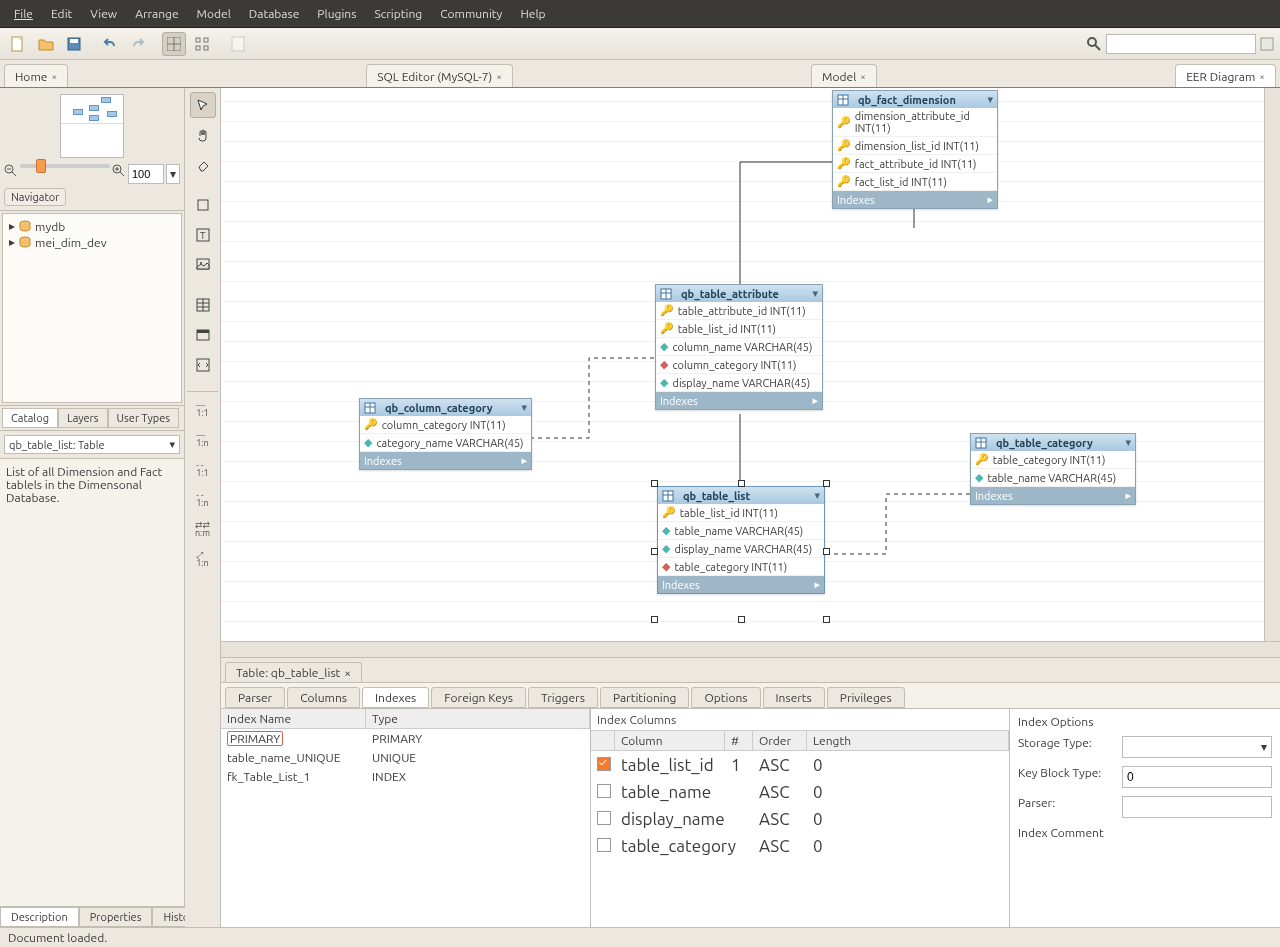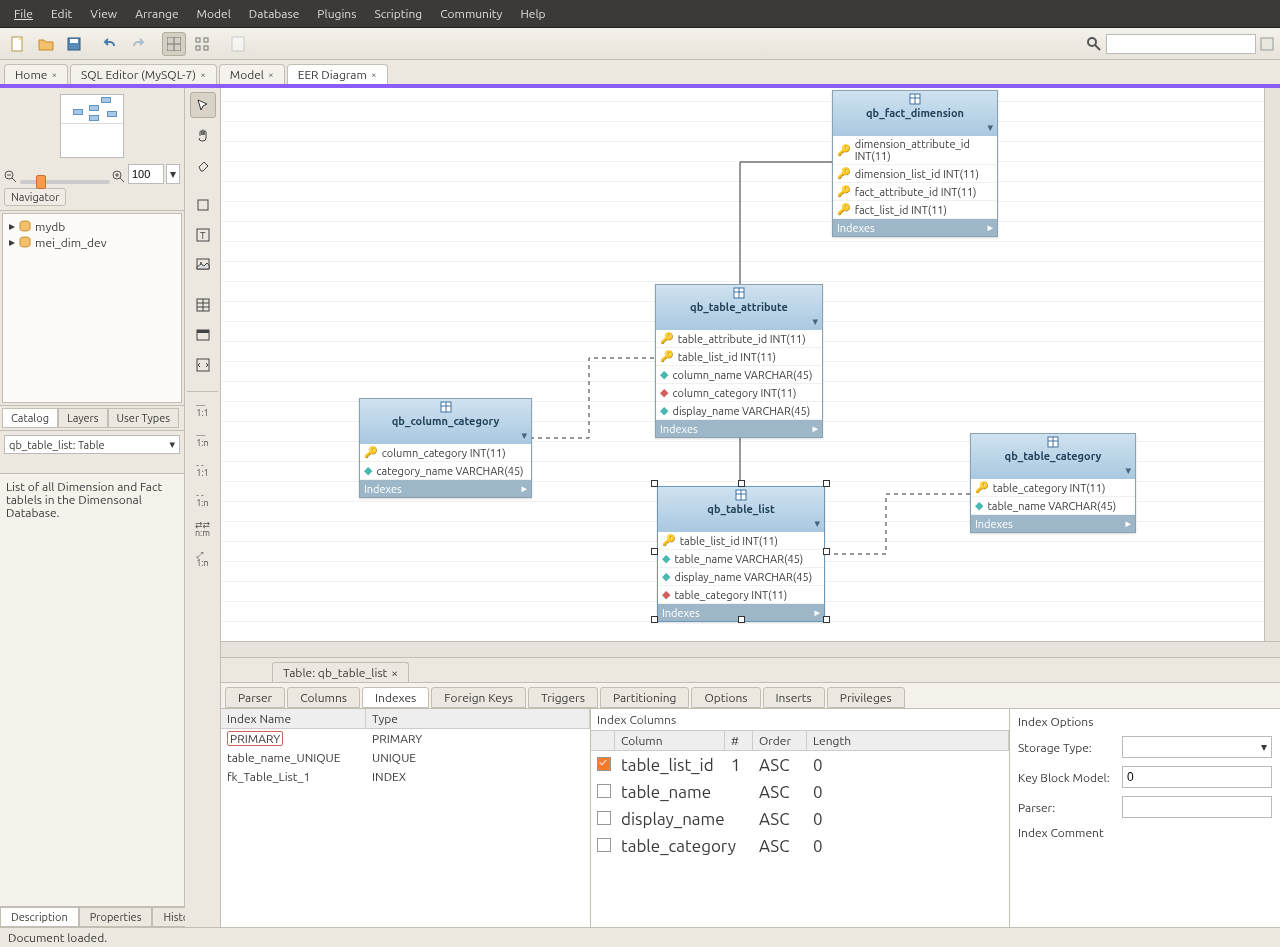--- a/index.html
+++ b/index.html
@@ -7,67 +7,67 @@
 .menubar { background: #3b3a36; height: 28px; display: flex; padding: 0 6px; align-items: center; gap:2px; border-bottom:1px solid #222;}
 .menubar .menu-item { color: #ddd; padding: 2px 8px; cursor: default; }
 .menubar .menu-item .hk { text-decoration: underline; }
 .toolbar { height: 32px; background: linear-gradient(#f5f2eb,#e7e3da); border-bottom: 1px solid #c3beb4; display: flex; align-items: center; padding: 0 6px; gap:4px;}
 .tb-btn { width: 24px; height: 24px; display: flex; align-items: center; justify-content: center; color:#555; border:1px solid transparent; border-radius:3px;}
 .tb-btn.active { background:#d4cfc3; border:1px solid #b2ad9f;}
 .tb-sep{width:4px;}
 .tb-spacer{flex:1;}
 .search-box{display:flex; align-items:center; gap:4px;}
 .search-box input{width:150px; height:20px; border:1px solid #bbb; background:white; padding:0 4px; font-size:12px;}
-.doc-tabs{height:28px; background:#ece8df; border-bottom:4px solid #8b5cf6; display:flex; padding:4px 4px 0 4px; gap:2px;}
+.doc-tabs{height:28px; background:#ece8df; border-bottom:1px solid #8b5cf6; display:flex; padding:4px 4px 0 4px; gap:2px;justify-content:space-between;}
 .doc-tab{padding:4px 10px; background:#f5f2eb; border:1px solid #c3beb4; border-bottom:none; border-radius:4px 4px 0 0; display:flex;align-items:center; gap:4px; font-size:12px;}
 .doc-tab.active{background:#fff;}
 .doc-tab .close{font-size:10px; color:#666;}
 .main-area{display:flex; height:calc(947px - 24px - 32px - 28px - 24px);}
 .left-panel{width:185px; border-right:1px solid #c3beb4; background:#ece8df; display:flex; flex-direction:column;}
 .navigator-box{padding:4px; border-bottom:1px solid #c3beb4;}
 .nav-thumb{width:64px;height:64px;background:white;border:1px solid #bbb; margin:2px auto 4px auto; position:relative;}
 .nav-thumb .mini{position:absolute; background:#a6c7e5; border:1px solid #6395c3;}
-.zoom-row{display:flex; align-items:flex-end; gap:2px; padding:2px 0;}
+.zoom-row{display:flex; align-items:flex-start; gap:2px; padding:2px 0;}
 .zoom-slider{flex:1; height:4px; background:#ccc; border-radius:2px; position:relative;}
 .zoom-slider .thumb{position:absolute;width:10px;height:14px;background:#f59d4c;border:1px solid #c9702f;border-radius:2px;top:-5px;left:16px;}
 .zoom-input{width:36px;height:20px;border:1px solid #bbb;background:white;padding:0 3px;font-size:11px;}
 .nav-label{background:#f0ece5;border:1px solid #c3beb4;border-radius:3px;padding:2px 6px;font-size:11px;margin-top:2px;display:inline-block;}
 .catalog-tree{padding:4px; font-size:12px; flex:0 0 auto; height:190px; background:#fdfbf7; margin:2px; border:1px solid #c3beb4; overflow:auto;}
 .catalog-tree .tree-item{display:flex;align-items:center;gap:4px;padding:1px 2px;}
 .db-icon{width:12px;height:12px;display:inline-block;}
 .side-tabs{display:flex;border-top:1px solid #c3beb4;padding:2px;gap:0;font-size:11px;}
 .side-tab{padding:3px 8px;border:1px solid #c3beb4;background:#ece8df;}
 .side-tab.active{background:#fff;}
 .selector-row{padding:4px;border-top:1px solid #c3beb4;}
 .dropdown{display:flex;border:1px solid #bbb;background:white;padding:2px 4px;align-items:center;justify-content:space-between;font-size:11px;}
-.desc-box{padding:6px;font-size:12px;flex:1;background:#f5f2eb;border-top:1px solid #c3beb4;margin-top:15px;}
+.desc-box{padding:6px;font-size:12px;flex:1;background:#f5f2eb;border-top:1px solid #c3beb4;}
 .desc-tabs{display:flex;font-size:11px;border-top:1px solid #c3beb4;}
 .desc-tab{padding:3px 10px;border:1px solid #c3beb4;background:#ece8df;}
 .desc-tab.active{background:#fff;text-align:center;}
 .tool-vpanel{width:36px;background:#ece8df;border-right:1px solid #c3beb4;padding:4px 2px;display:flex;flex-direction:column;align-items:center;gap:4px;}
 .vtool{width:26px;height:26px;display:flex;align-items:center;justify-content:center;border:1px solid transparent;border-radius:3px;color:#555;font-size:14px;}
 .vtool.active{background:#d8d3c6;border:1px solid #b2ad9f;}
 .vtool .tiny{font-size:9px;line-height:0.9;}
 .canvas-wrap{flex:1;display:flex;flex-direction:column;overflow:hidden;}
 .canvas{flex:1;background:repeating-linear-gradient(0deg,#fff,#fff 19px,#f1f1f1 19px,#f1f1f1 20px),repeating-linear-gradient(90deg,#fff,#fff 19px,#f1f1f1 19px,#f1f1f1 20px);position:relative;overflow:hidden;}
 .sv{position:absolute;}
 .erd-table{position:absolute;background:#f7f5f0;border:1px solid #8aa1b2;font-size:11px;box-shadow:0 1px 2px rgba(0,0,0,0.15);}
 .erd-table.selected{border:1px solid #6a97bd;}
 .erd-table.selected::after{content:"";position:absolute;inset:-8px;border:0;}
-.erd-header{background:linear-gradient(#cfe2f0,#a9c8e0);padding:2px 4px;display:flex;align-items:center;gap:2px;font-weight:bold;color:#234258;flex-direction:column;}
+.erd-header{background:linear-gradient(#cfe2f0,#a9c8e0);padding:2px 4px;display:flex;align-items:center;gap:9px;font-weight:bold;color:#234258;}
 .erd-header .h-chevron{margin-left:auto;color:#46657c;}
 .erd-cols{background:#fff;}
 .erd-col{padding:2px 4px;display:flex;align-items:center;gap:4px;border-bottom:1px solid #f0f0ed;}
 .erd-foot{background:#9db7c8;color:#fff;padding:2px 4px;display:flex;justify-content:space-between;align-items:center;}
 .handle{position:absolute;width:7px;height:7px;background:#fff;border:1px solid #333;}
 .canvas-scroll-h{height:16px;background:#e7e3da;border-top:1px solid #c3beb4;}
 .right-scroll{width:16px;background:#e7e3da;border-left:1px solid #c3beb4;}
 .bottom-panel{height:270px;border-top:1px solid #c3beb4;background:#f5f2eb;display:flex;flex-direction:column;}
 .bottom-tab-row{display:flex;padding:4px 4px 0 4px;gap:2px;background:#ece8df;}
-.bottom-tab{padding:3px 10px;border:1px solid #c3beb4;border-bottom:none;border-radius:3px 3px 0 0;background:#ece8df;font-size:12px;display:flex;gap:4px;align-items:center;margin-left:47px;}
+.bottom-tab{padding:3px 10px;border:1px solid #c3beb4;border-bottom:none;border-radius:3px 3px 0 0;background:#ece8df;font-size:12px;display:flex;gap:4px;align-items:center;}
 .sub-tabs{display:flex;padding:4px 4px 0 4px;gap:2px;background:#f5f2eb;border-top:1px solid #c3beb4;}
 .sub-tab{padding:3px 12px;border:1px solid #c3beb4;border-radius:3px 3px 0 0;background:#ece8df;}
 .sub-tab.active{background:#fff;}
 .idx-content{flex:1;display:flex;border-top:1px solid #c3beb4;background:#fff;}
 .idx-left{width:370px;border-right:1px solid #c3beb4;}
 .idx-header-row{display:flex;background:#eee;border-bottom:1px solid #ccc;font-size:12px;}
 .idx-header-row .cell{padding:3px 6px;border-right:1px solid #ccc;}
 .idx-row{display:flex;font-size:12px;}
 .idx-row .cell{padding:3px 6px;}
 .idx-row.sel .cell:first-child span{border:1px solid #cd665a;border-radius:2px;padding:0 2px;}
@@ -75,21 +75,21 @@
 .idx-mid-title{padding:4px 6px;font-size:12px;color:#444;}
 .idx-mid-hdr{display:flex;background:#eee;border-bottom:1px solid #ccc;border-top:1px solid #ccc;font-size:12px;}
 .idx-mid-hdr .cell{padding:3px 6px;border-right:1px solid #ccc;}
 .idx-mid-row{display:flex;font-size:17px;padding:2px 0;}
 .idx-mid-row .cell{padding:2px 6px;}
 .cb{width:14px;height:14px;border:1px solid #999;display:inline-block;background:#fff;position:relative;}
 .cb.checked{background:#f47a2e;}
 .cb.checked::after{content:"✓";position:absolute;color:#fff;font-size:11px;top:-2px;left:1px;}
 .idx-right{width:270px;padding:6px 8px;}
 .idx-right .opt-title{font-size:12px;margin-bottom:8px;}
-.form-row{display:flex;align-items:center;justify-content:space-between;margin-bottom:8px;font-size:12px;}
+.form-row{display:flex;justify-content:space-between;margin-bottom:8px;font-size:12px;}
 .form-row input,.form-row .sel{border:1px solid #bbb;background:#fff;padding:2px 4px;font-size:12px;width:150px;height:22px;}
 .form-row .sel{display:flex;align-items:center;justify-content:flex-end;}
 .statusbar{height:24px;background:#ece8df;border-top:1px solid #c3beb4;padding:3px 8px;font-size:12px;}
 svg{display:block}
 </style>
 </head>
 <body>
 
 <div class="menubar">
   <div class="menu-item"><span class="hk">File</span></div>
@@ -602,21 +602,21 @@
 
         <div class="idx-right">
           <div class="opt-title">Index Options</div>
           <div class="form-row">
               <label>Storage Type:</label>
               <div class="sel">
                 <span>▾</span>
               </div>
             </div>
           <div class="form-row">
-              <label>Key Block Model:</label>
+              <label>Key Block Type:</label>
               <input value="0" style="">
             </div>
           <div class="form-row">
               <label>Parser:</label>
               <input style="">
             </div>
           <div style="margin-top:6px;font-size:12px">Index Comment</div>
         </div>
       </div>
     </div>

